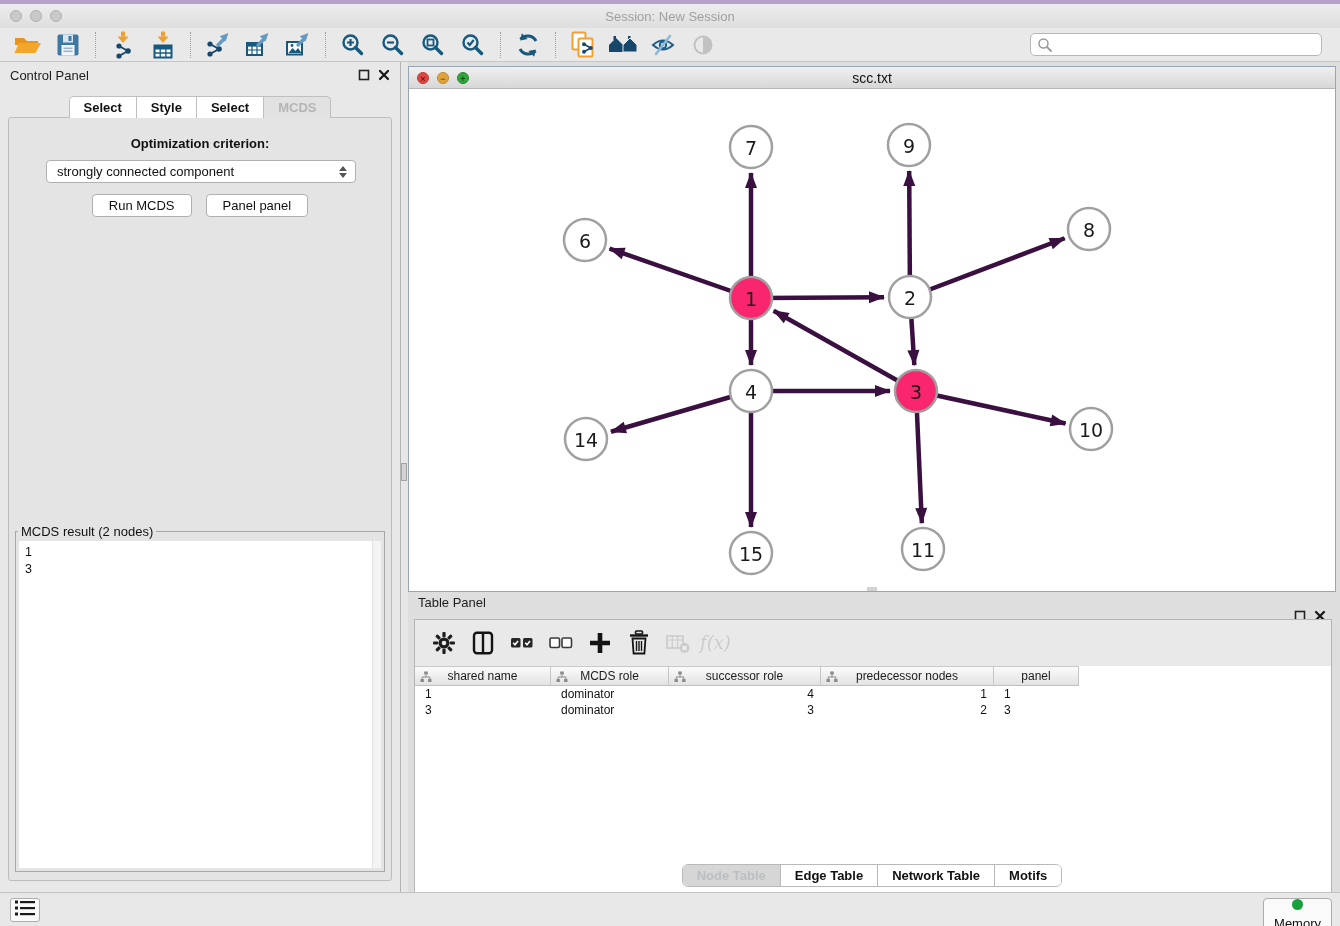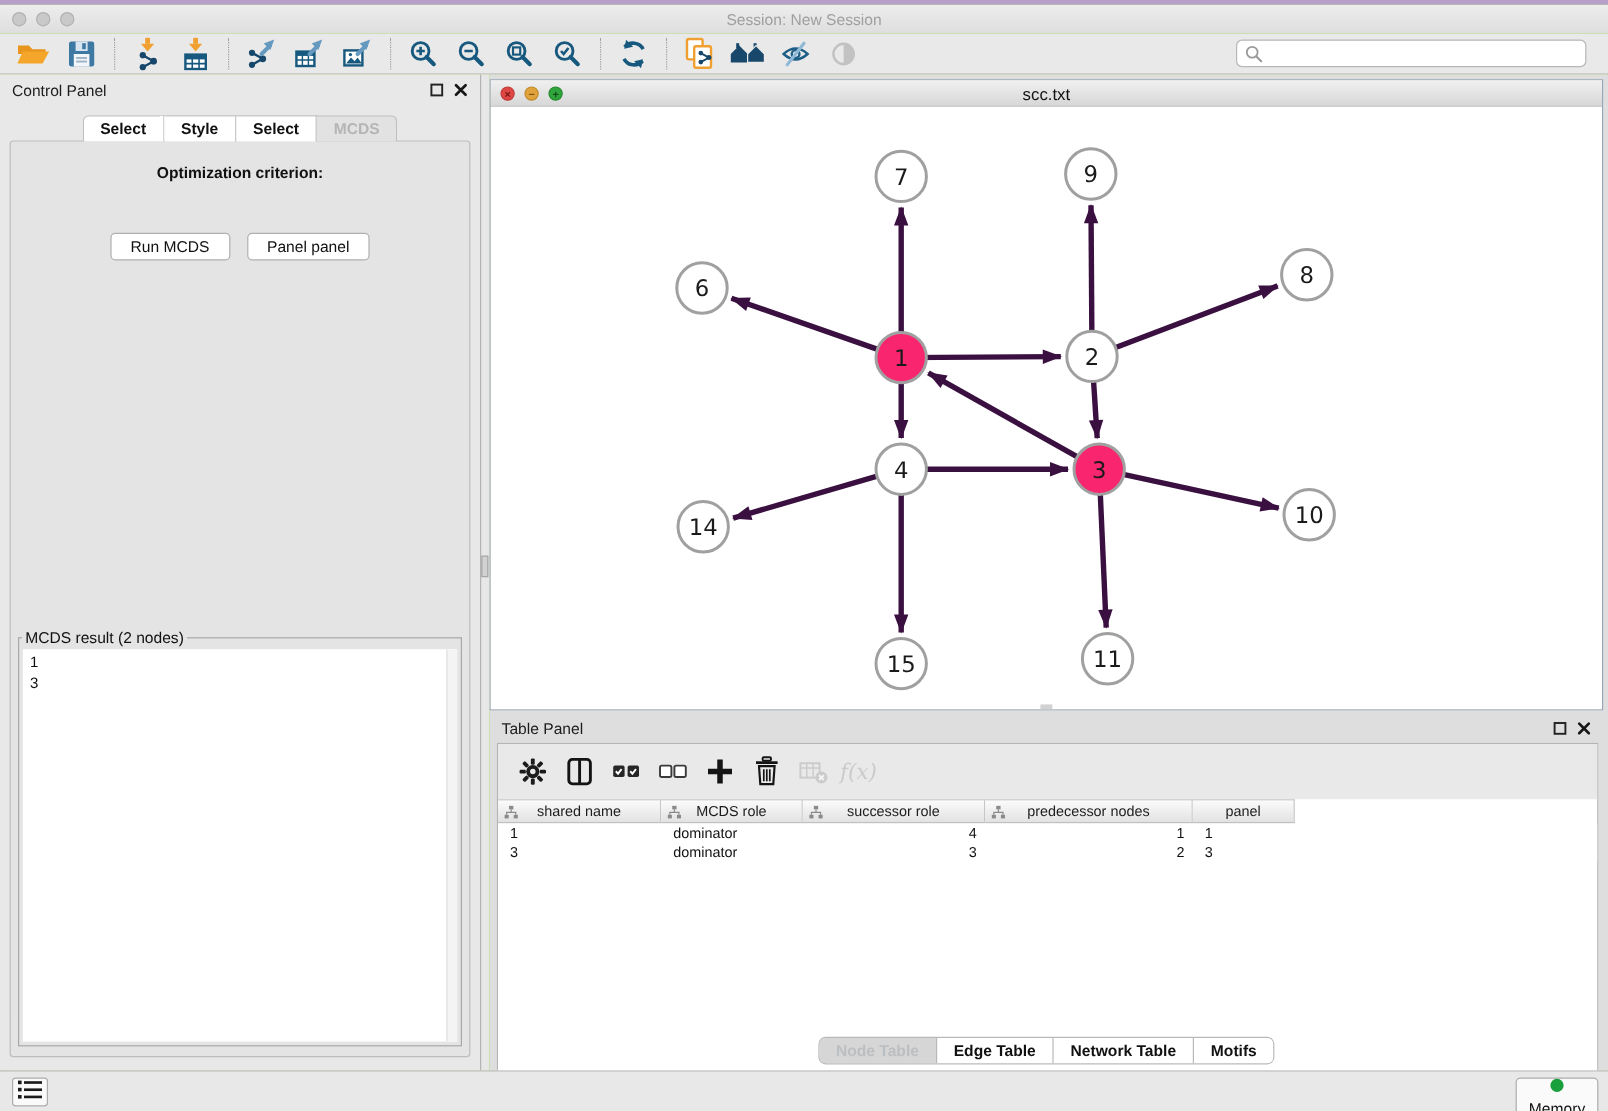--- a/index.html
+++ b/index.html
@@ -76,21 +76,21 @@
     text-align:center; }
   .tl.red { background:#df4744; border:1px solid #c03a36; color:#751713; }
   .tl.yellow { background:#e0a33c; border:1px solid #c08a2c; color:#7d5410; }
   .tl.green { background:#30a53c; border:1px solid #268a30; color:#134d1a; }
   .nw-title { position:absolute; left:0; right:0; text-align:center; font-size:14px; color:#111; }
   .nw-canvas { position:relative; width:926px; height:502px; background:#fff; }
   .nw-resize { position:absolute; bottom:0; left:458px; width:10px; height:4px; background:#d2d2d2; }
 
   
   .table-panel { position:absolute; left:0; top:533px; width:928px; bottom:0; }
-  .tp-header { height:24px; display:flex; align-items:center; padding:0 10px; }
+  .tp-header { height:24px; display:flex; align-items:flex-start; padding:0 10px;flex-direction:column; }
   .tp-header .ph-title { font-size:13px; color:#1d1d1d; }
   .tp-content { position:absolute; left:6px; right:4px; top:24px; height:292px; background:#fff; border:1px solid #b5b5b5; }
   .tp-toolbar { height:46px; background:#e9e9e9; display:flex; align-items:center; padding-left:12px; gap:5px; }
   .tp-btn { width:34px; height:34px; display:flex; align-items:center; justify-content:center; }
   .tp-thead { display:flex; height:20px; }
   .th { position:relative; background:linear-gradient(#fbfbfb,#e2e2e2); border-right:1px solid #c6c6c6;
     border-top:1px solid #c9c9c9; border-bottom:1px solid #c0c0c0; display:flex; align-items:center;
     justify-content:center; font-size:12px; color:#1c1c1c; }
   .th .hicon { position:absolute; left:5px; top:4px; display:flex; }
   .tp-rows { background:#fff; }
@@ -333,20 +333,27 @@
       </span>
     </div>
     <div class="cp-tabs" id="cp-tabs">
         <div class="tab">Select</div>
         <div class="tab">Style</div>
         <div class="tab">Select</div>
         <div class="tab selected">MCDS</div>
       </div>
     <div class="cp-content">
       <div class="opt-label">Optimization criterion:</div>
+      <div class="criterion-select">
+        <span>strongly connected component</span>
+        <span class="stepper">
+            <span class="up"></span>
+            <span class="down"></span>
+          </span>
+      </div>
       <div class="cp-buttons">
         <button>Run MCDS</button>
         <button>Panel panel</button>
       </div>
       <fieldset class="result-fieldset">
         <legend>MCDS result (2 nodes)</legend>
         <div class="result-box">
           <pre id="result-lines">1
 3</pre>
           <div class="result-scroll"></div>

